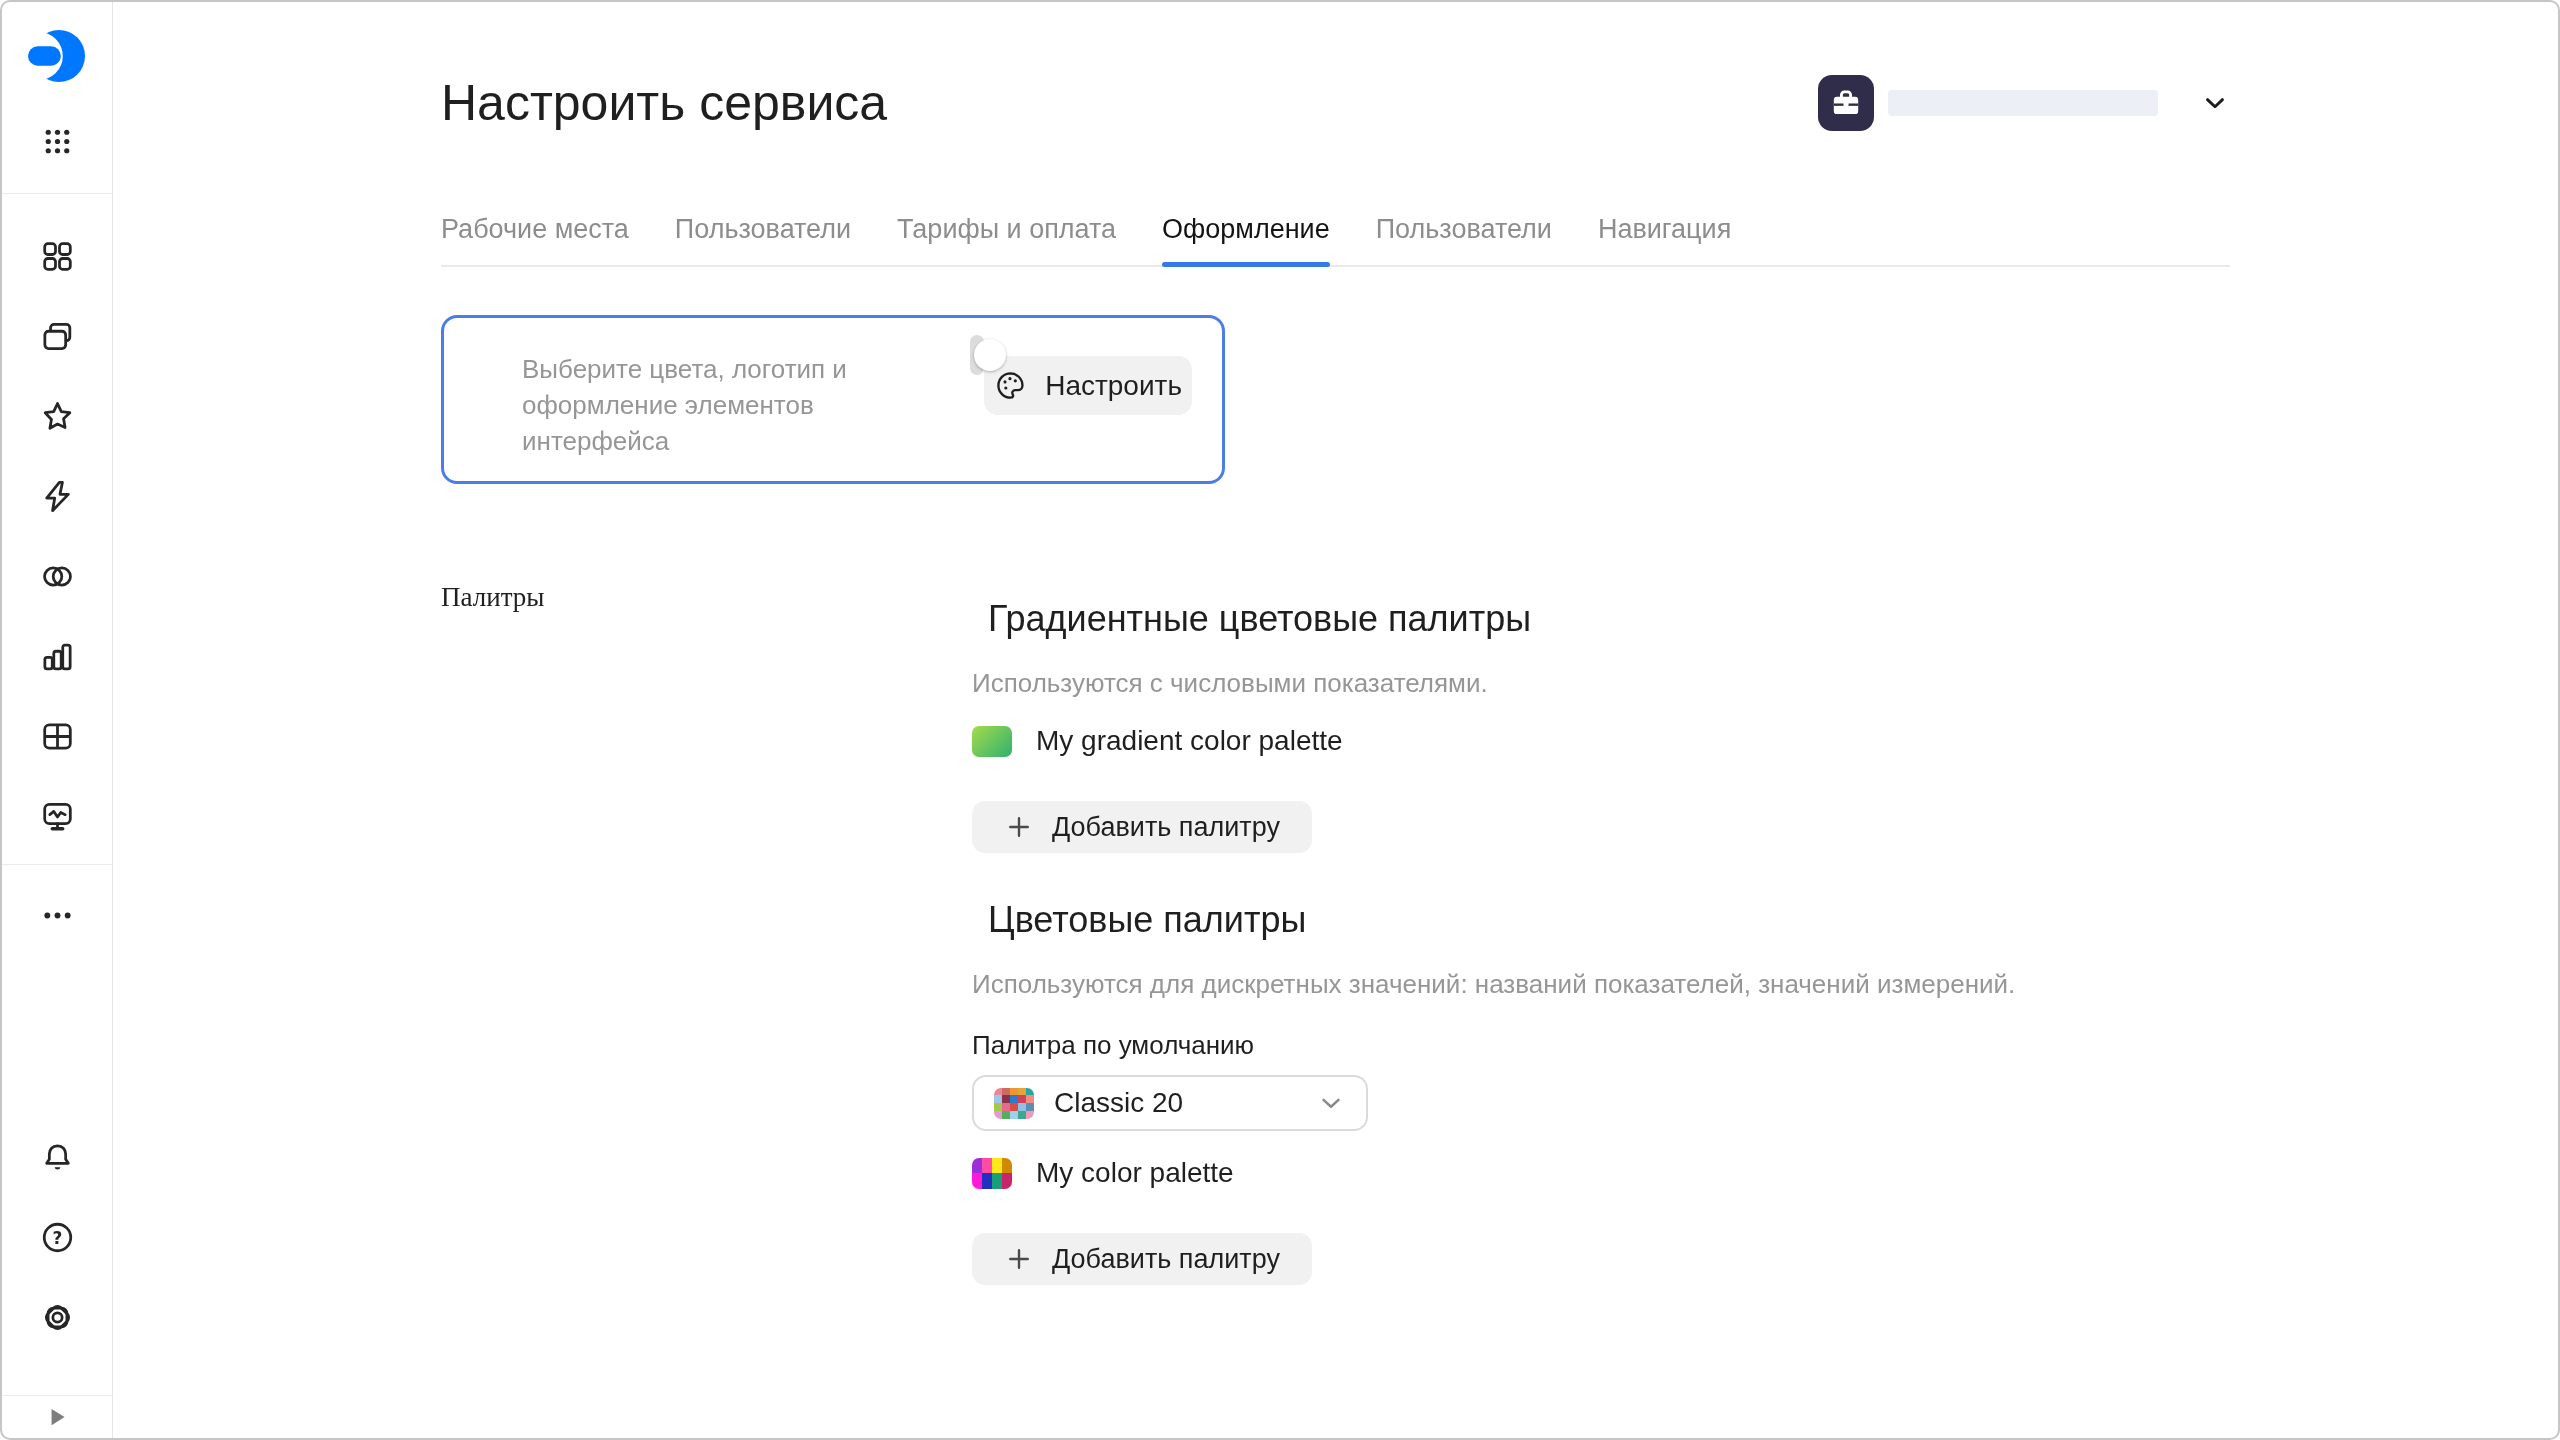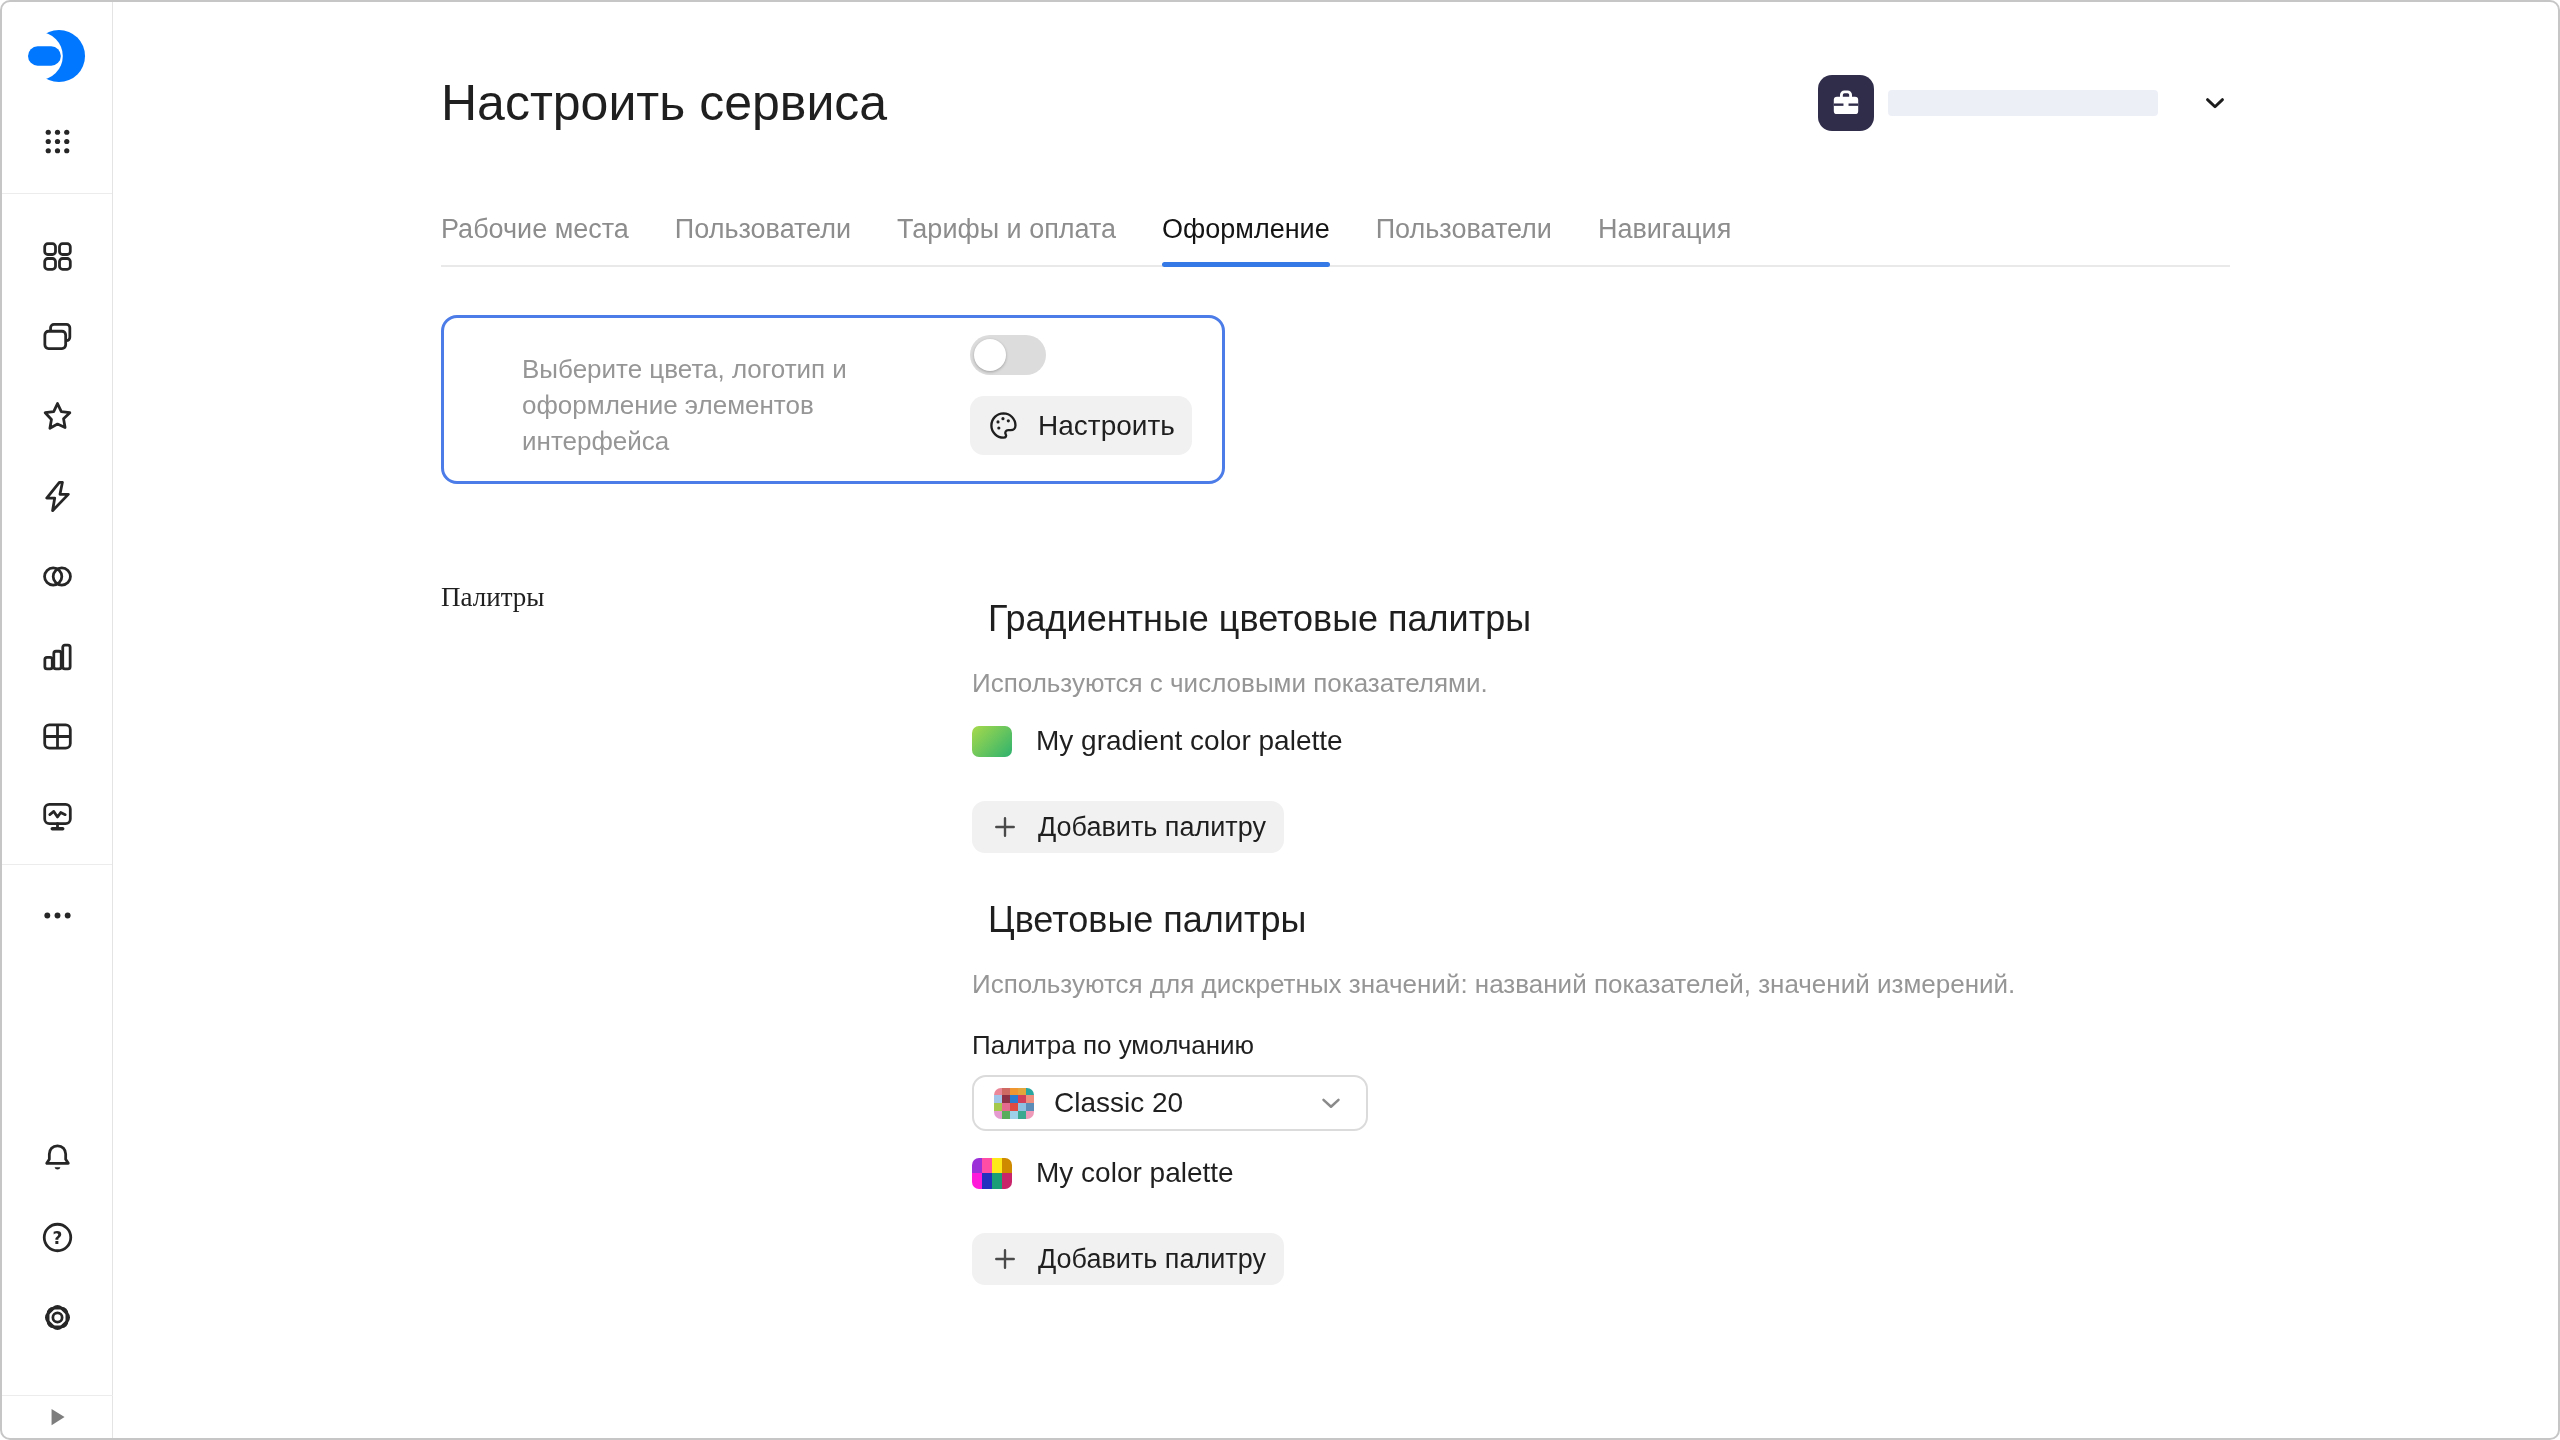--- a/index.html
+++ b/index.html
@@ -34,39 +34,39 @@
   
   .tabs{display:flex;gap:46px;margin-top:82px;border-bottom:2px solid #e9e9e9;}
   .tab{position:relative;font-size:27px;color:#8d8d8d;padding-bottom:20px;cursor:pointer;white-space:nowrap;}
   .tab.active{color:#141414;font-weight:500;}
   .tab.active::after{content:"";position:absolute;left:0;right:0;bottom:-2px;height:5px;border-radius:3px;background:#3579e6;}
 
   
   .styling-card{margin-top:48px;width:784px;min-height:150px;box-sizing:border-box;border:3px solid #4c7ce8;border-radius:16px;padding:17px 30px 22px 35px;display:flex;justify-content:space-between;}
   .card-title{font-size:30px;font-weight:700;margin-top:5px;}
   .card-desc{font-size:26px;line-height:36px;color:#969696;margin-top:16px;max-width:440px;margin-left:43px;}
-  .card-right{width:222px;display:flex;flex-direction:column;align-items:flex-start;}
+  .card-right{width:222px;display:flex;flex-direction:row;align-items:flex-start;}
   .toggle{width:76px;height:40px;border-radius:20px;background:#dcdcdc;position:relative;cursor:pointer;}
   .toggle .knob{position:absolute;left:4px;top:4px;width:32px;height:32px;border-radius:50%;background:#fff;box-shadow:0 1px 3px rgba(0,0,0,.28);}
   .btn{display:flex;align-items:center;gap:18px;background:#f1f1f2;border:none;border-radius:14px;font-size:28px;color:#1f1f1f;cursor:pointer;font-family:inherit;}
   .btn-configure{margin-top:21px;height:59px;width:222px;justify-content:center;padding:0 10px;}
   .btn svg{flex-shrink:0;}
 
   
   .palettes{display:flex;margin-top:98px;}
   .col-label{width:531px;font-size:27px;flex-shrink:0;font-family:Liberation Serif, serif;}
   .col-content{display:flex;flex-direction:column;align-items:flex-start;}
   .sec-title{font-size:36px;font-weight:400;margin:16px;}
   .sec-title.second{margin-top:46px;}
   .sec-desc{font-size:26px;color:#969696;margin:12px 0 0 0;}
   .pal-row{display:flex;align-items:center;gap:24px;margin-top:22px;height:40px;font-size:28px;}
   .swatch{width:40px;height:31px;border-radius:7px;overflow:hidden;display:grid;flex-shrink:0;}
   .swatch.c20{grid-template-columns:repeat(5,1fr);grid-template-rows:repeat(4,1fr);}
   .swatch.c8{grid-template-columns:repeat(4,1fr);grid-template-rows:repeat(2,1fr);}
-  .btn-add{margin-top:40px;height:52px;padding:0 18px;font-size:27px;border-radius:13px;}
+  .btn-add{margin-top:40px;height:52px;padding:0 32px;font-size:27px;border-radius:13px;}
   .default-label{font-size:26px;margin-top:30px;}
   .select{margin-top:14px;width:396px;height:56px;box-sizing:border-box;border:2px solid #dbdbdb;border-radius:14px;display:flex;align-items:center;gap:20px;padding:0 20px;font-size:28px;cursor:pointer;background:#fff;}
   .select .grow{flex:1;}
 </style>
 </head>
 <body>
 
 <div class="frame">
 
   <aside class="sidebar">

